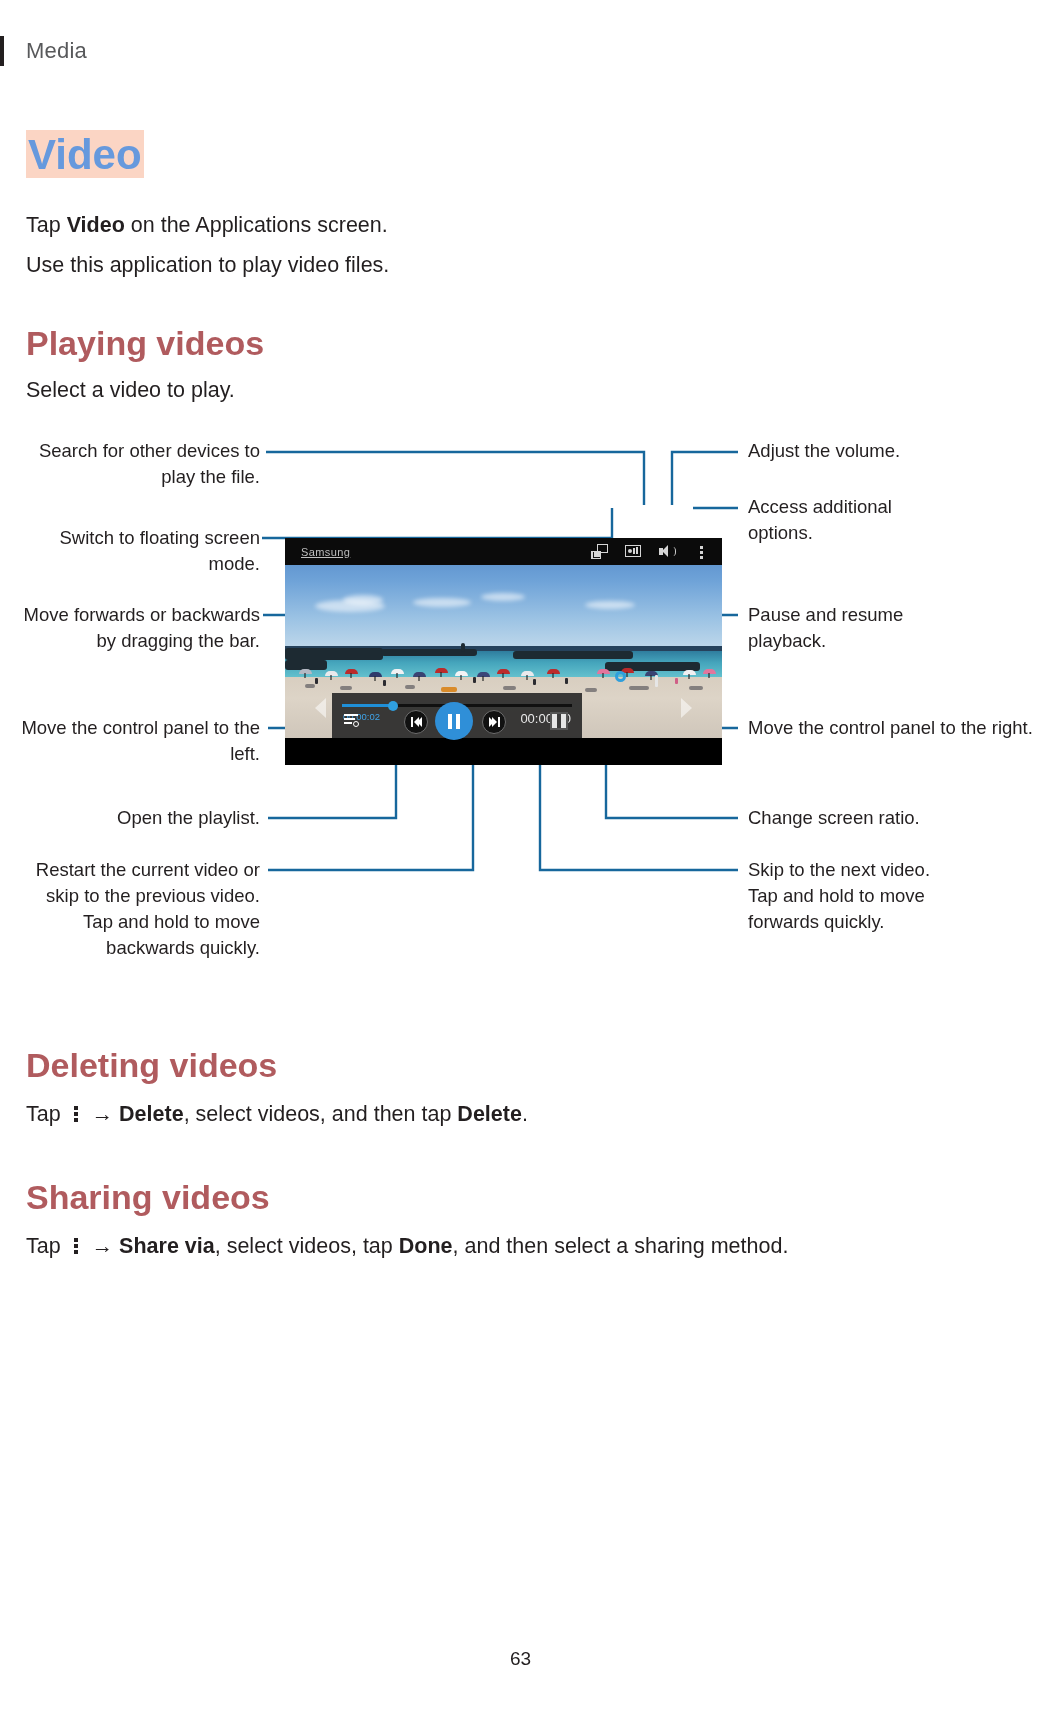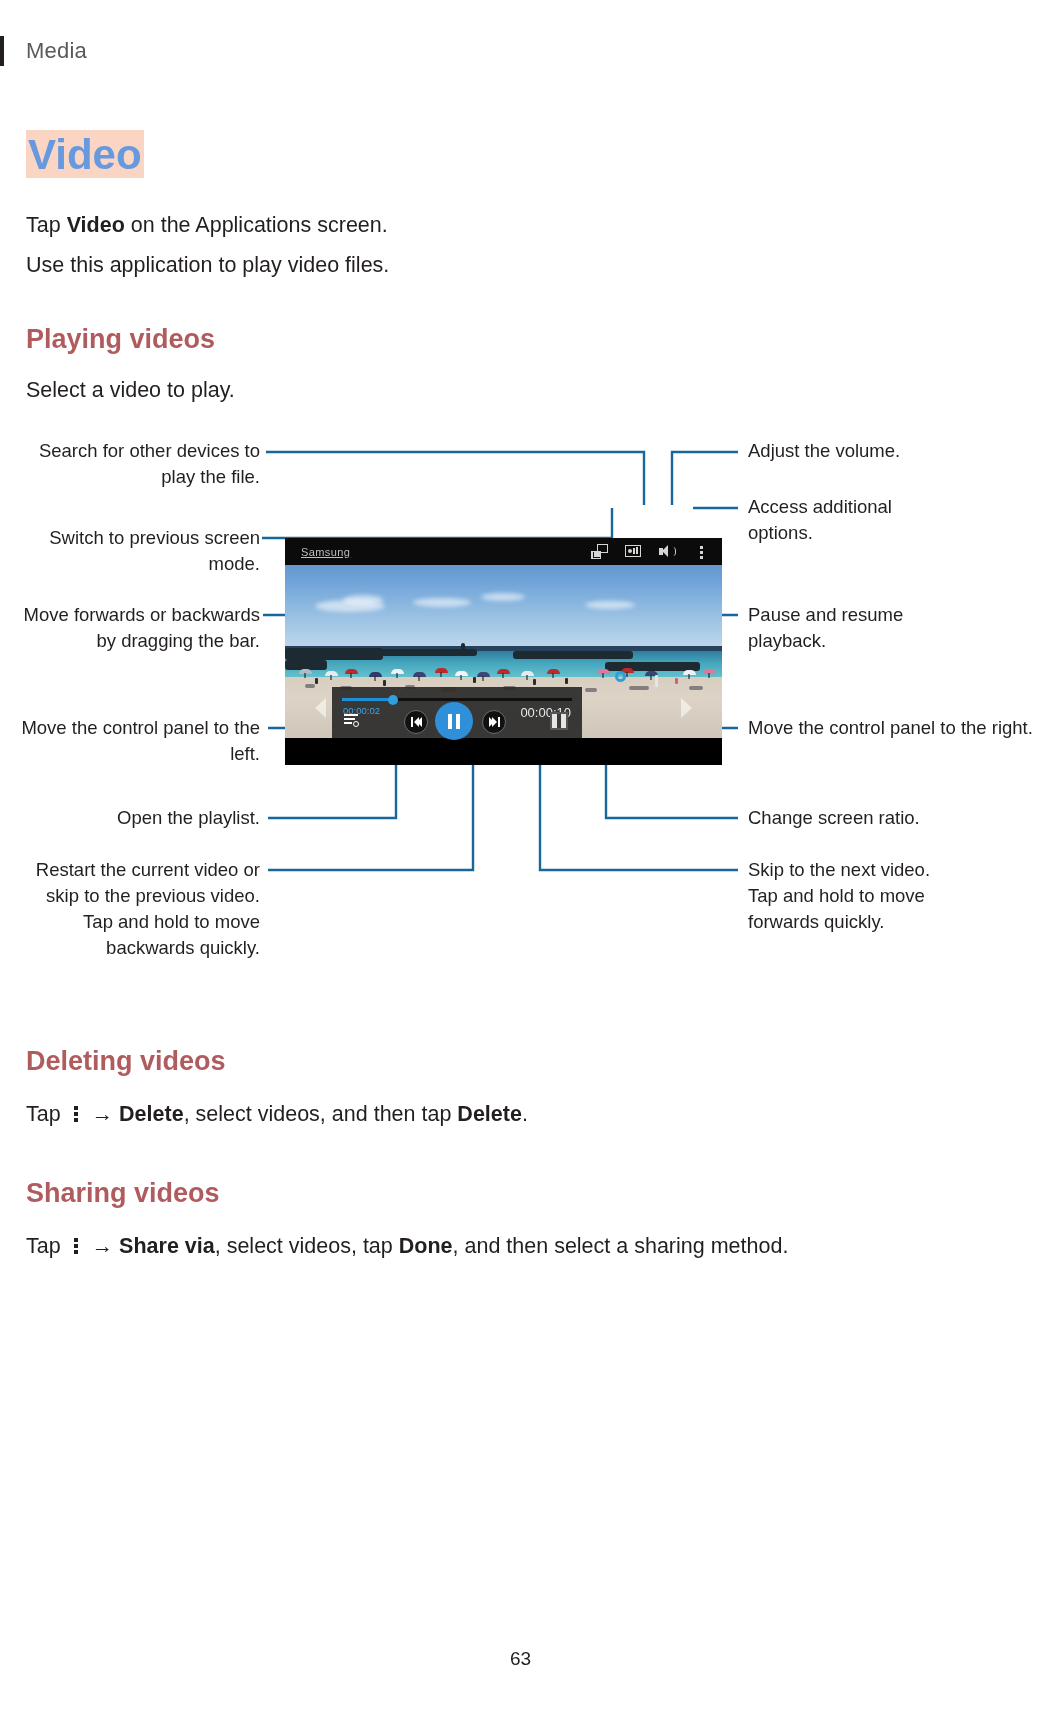--- a/index.html
+++ b/index.html
@@ -62,21 +62,21 @@
     line-height: 40px;
     color: #231f20;
   }
   .intro p { margin: 0; }
   .intro b { font-weight: bold; }
 
   
   .h2 {
     position: absolute;
     left: 26px;
-    font-size: 27px;
+    font-size: 34px;
     font-weight: bold;
     color: #b05b5e;
   }
   #h2-playing { top: 324px; }
   #h2-deleting { top: 1046px; }
   #h2-sharing  { top: 1178px; }
 
   .body-line {
     position: absolute;
     left: 26px;
@@ -276,21 +276,21 @@
     width: 11px; height: 11px;
     border: 3px solid #2f9fdc;
     border-radius: 50%;
   }
 
   
   .ctrl {
     position: absolute;
     left: 47px; bottom: 27px;
     width: 250px;
-    height: 51px;
+    height: 45px;
     background: rgba(42,42,42,0.92);
     z-index: 5;
   }
   .seek {
     position: absolute;
     left: 10px; top: 11px; right: 10px;
     height: 3px;
     background: #101010;
   }
   .seek-fill {
@@ -596,21 +596,21 @@
             <div class="tri-r"></div>
               <div class="tri-r" style="margin-left:-2px;"></div>
               <div class="bar-w" style="margin-left:1px;"></div>
           </div>
           <div class="cbtn ic-ratio"></div>
         </div>
       </div>
     </div>
 
     <div class="callout left" style="right:781px; top:8px; width:240px;">Search for other devices to play the file.</div>
-    <div class="callout left" style="right:781px; top:95px; width:240px;">Switch to previous screen mode.</div>
+    <div class="callout left" style="right:781px; top:95px; width:240px;">Switch to floating screen mode.</div>
     <div class="callout left" style="right:781px; top:172px; width:240px;">Move forwards or backwards by dragging the bar.</div>
     <div class="callout left" style="right:781px; top:285px; width:240px;">Move the control panel to the left.</div>
     <div class="callout left" style="right:781px; top:375px; width:240px;">Open the playlist.</div>
     <div class="callout left" style="right:781px; top:427px; width:240px;">Restart the current video or skip to the previous video. Tap and hold to move backwards quickly.</div>
 
     <div class="callout right" style="left:748px; top:8px; width:275px;">Adjust the volume.</div>
     <div class="callout right" style="left:748px; top:64px; width:180px;">Access additional options.</div>
     <div class="callout right" style="left:748px; top:172px; width:200px;">Pause and resume playback.</div>
     <div class="callout right" style="left:748px; top:285px; width:290px;">Move the control panel to the right.</div>
     <div class="callout right" style="left:748px; top:375px; width:260px;">Change screen ratio.</div>

